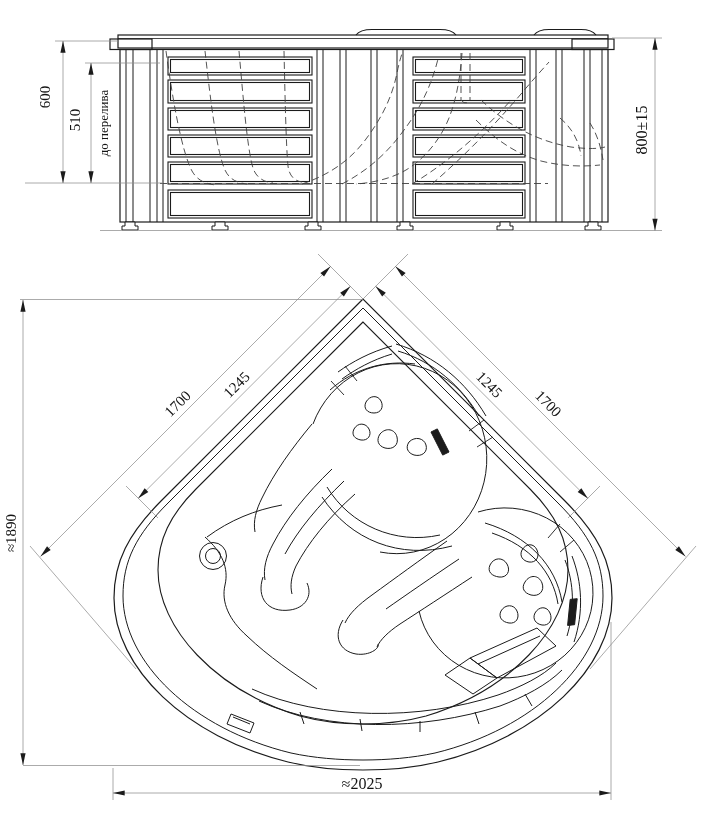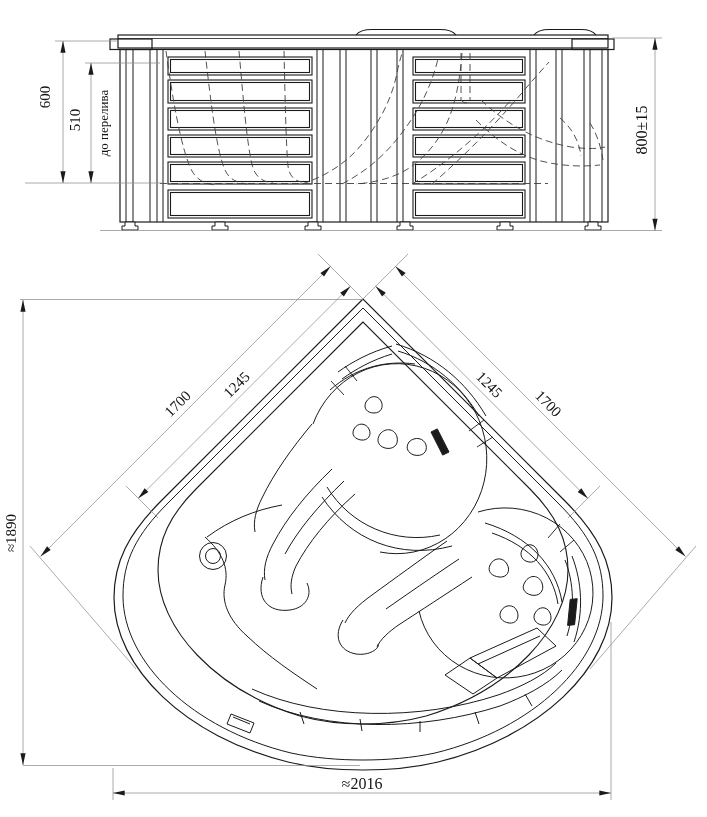--- a/index.html
+++ b/index.html
@@ -258,15 +258,15 @@
 <div class="dim r90" style="left:45px;  top:97px;">600</div>
 <div class="dim r90" style="left:75px;  top:120px;">510</div>
 <div class="dim r90 small" style="left:103px; top:123px;">до перелива</div>
 <div class="dim r90 big" style="left:642px; top:130px;">800±15</div>
 
 <div class="dim rm45" style="left:178px; top:404px;">1700</div>
 <div class="dim rm45" style="left:237px; top:385px;">1245</div>
 <div class="dim rp45" style="left:489px; top:385px;">1245</div>
 <div class="dim rp45" style="left:548px; top:404px;">1700</div>
 <div class="dim r90" style="left:11px;  top:533px;">≈1890</div>
-<div class="dim big" style="left:362px; top:784px;">≈2016</div>
+<div class="dim big" style="left:362px; top:784px;">≈2025</div>
 
 </div>
 
 </body></html>

